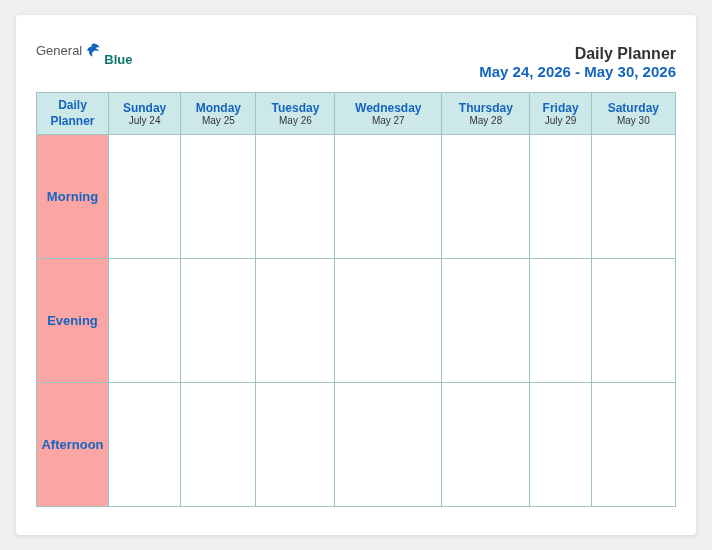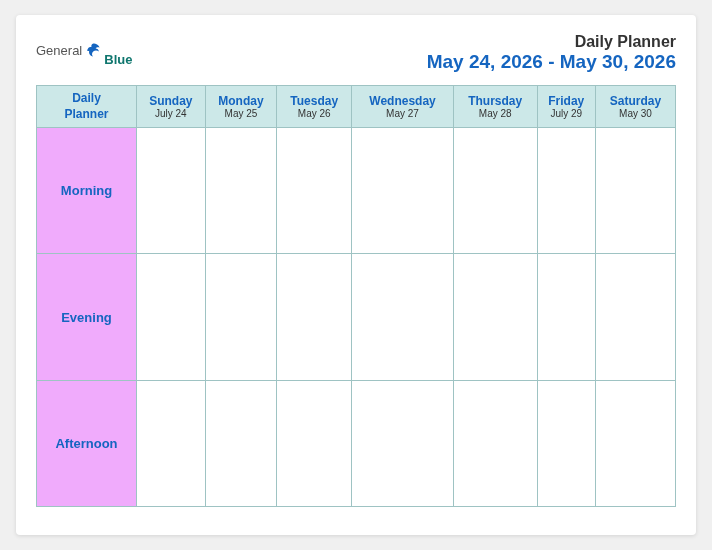--- a/index.html
+++ b/index.html
@@ -55,23 +55,24 @@
       margin-left: 2px;
     }
     .title-area {
       text-align: right;
     }
     .title-main {
       font-size: 16px;
       color: #333;
       font-weight: 600;
       display: block;
+      margin-top: 12px;
     }
     .title-date {
-      font-size: 19px;
+      font-size: 15px;
       color: #1565c0;
       font-weight: 700;
       display: block;
     }
     .calendar-table {
       width: 100%;
       flex: 1;
       border-collapse: collapse;
       border: 1.5px solid #9ec3c3;
     }
@@ -106,27 +107,27 @@
       line-height: 1.3;
       background: #cce8e8;
     }
     .body-row td {
       background: #fff;
       padding: 0;
       vertical-align: middle;
       text-align: center;
     }
     .body-row td.row-label {
-      background: #f0abfc;
+      background: #fca5a5;
       font-size: 13px;
       font-weight: 700;
       color: #1565c0;
       text-align: center;
       padding: 8px 4px;
-      width: 100px;
+      width: 72px;
     }
     .body-row {
       height: 110px;
     }
   </style>
 </head>
 <body>
 
 <div class="page">
   <div class="top-bar">

